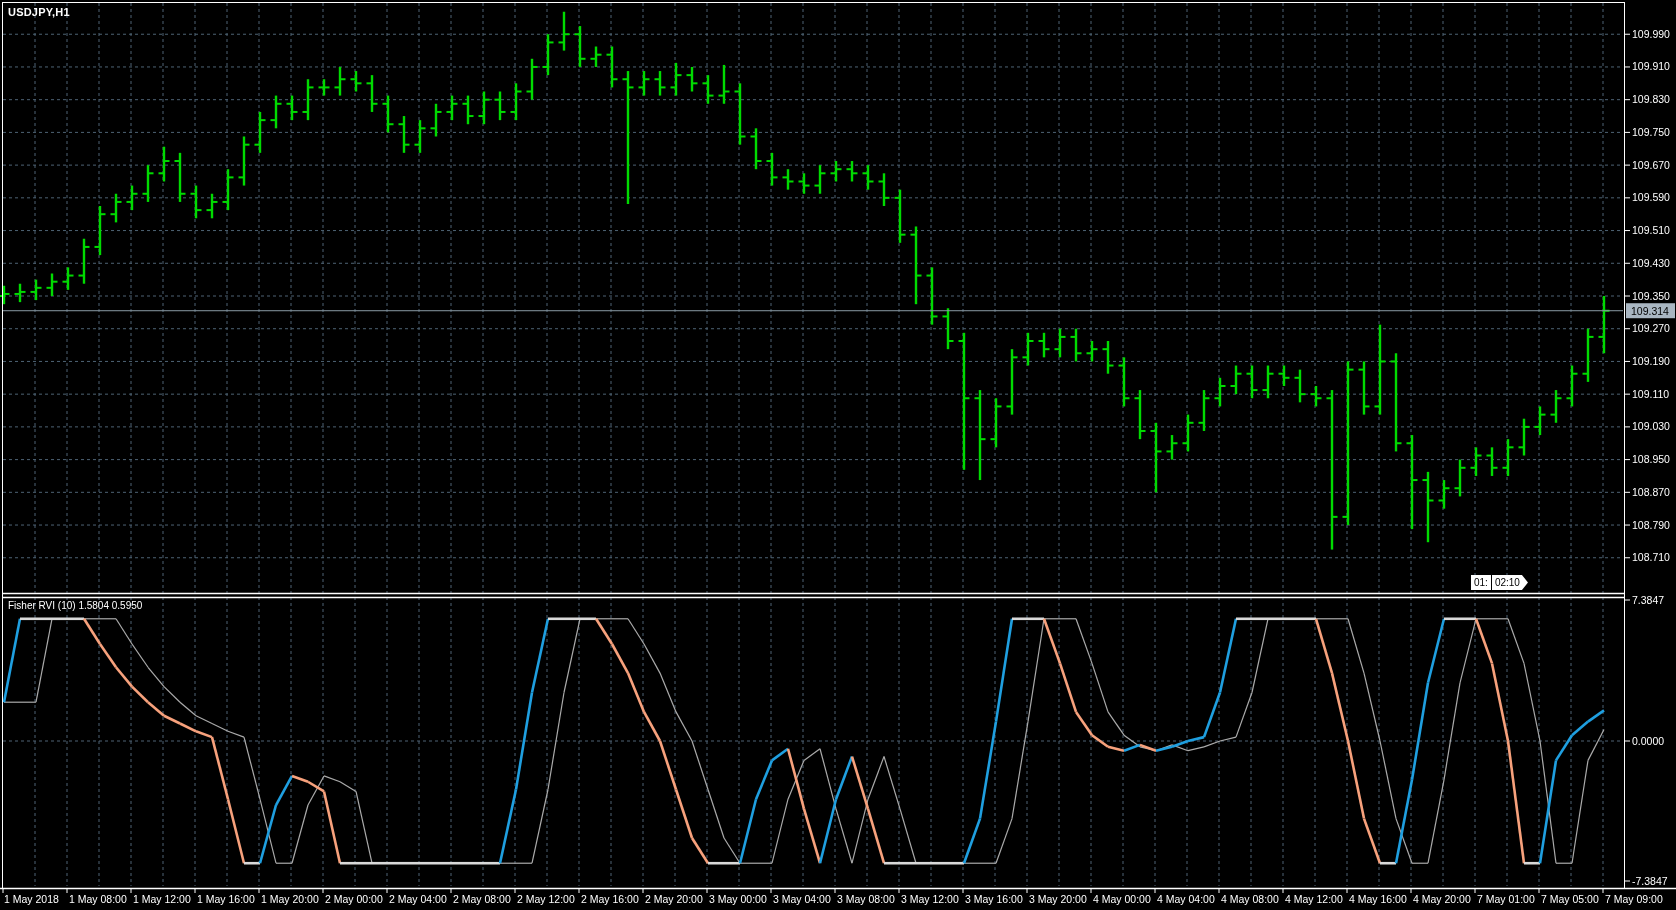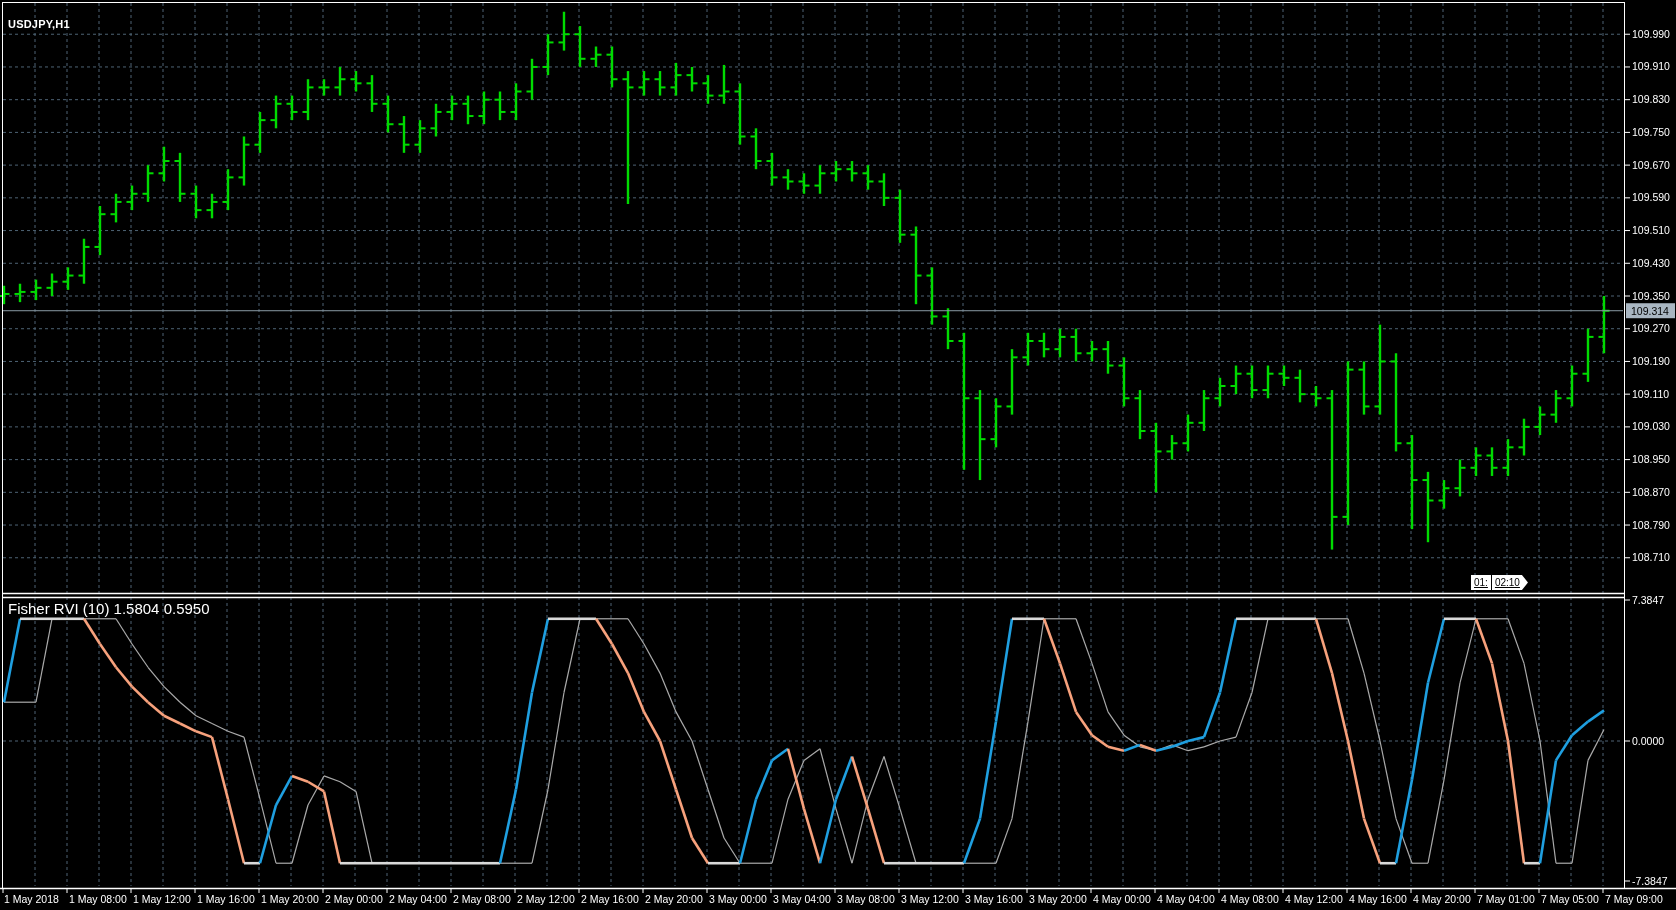--- a/index.html
+++ b/index.html
@@ -1,21 +1,21 @@
 <!DOCTYPE html>
 <html><head>
 <meta charset="utf-8">
 <style>
   html,body{margin:0;padding:0;background:#000;}
   .screen{position:relative;width:1676px;height:910px;background:#000;overflow:hidden;
           font-family:"Liberation Sans",sans-serif;}
-  .sym{position:absolute;left:8px;top:6px;color:#fff;font-size:11px;font-weight:bold;letter-spacing:.2px;margin-top:12px;}
-  .ind{position:absolute;left:8px;top:600px;color:#fff;font-size:15px;}
+  .sym{position:absolute;left:8px;top:6px;color:#fff;font-size:11px;font-weight:bold;letter-spacing:.2px;}
+  .ind{position:absolute;left:8px;top:600px;color:#fff;font-size:10px;}
   .tip{position:absolute;left:1471px;top:575px;height:15px;display:flex;gap:1px;
-       font-size:10px;color:#000;line-height:15px;text-decoration:underline;}
+       font-size:10px;color:#000;line-height:15px;}
   .tip span{background:#fff;padding:0 3px;display:inline-block;height:15px;}
   .tip .arrow{clip-path:polygon(0 0,calc(100% - 6px) 0,100% 50%,calc(100% - 6px) 100%,0 100%);padding-right:8px;}
   svg{position:absolute;left:0;top:0;}
   text{font-family:"Liberation Sans",sans-serif;}
 </style>
 </head>
 <body>
 
 <div class="screen">
   <svg id="cv" width="1676" height="910">

